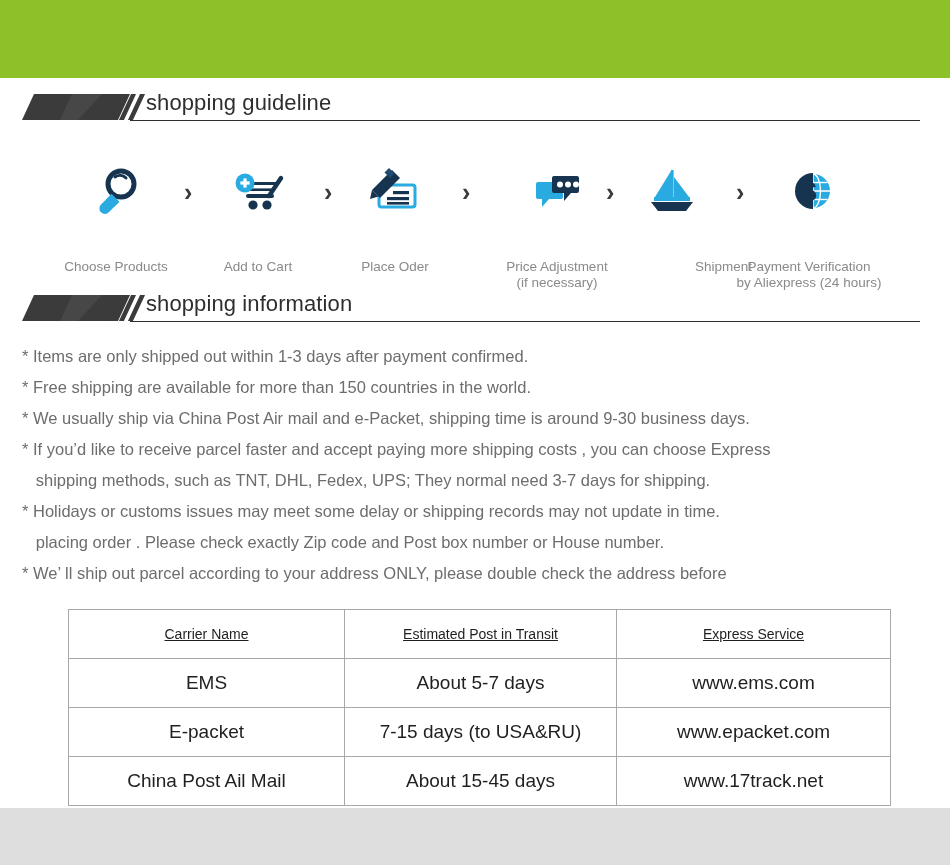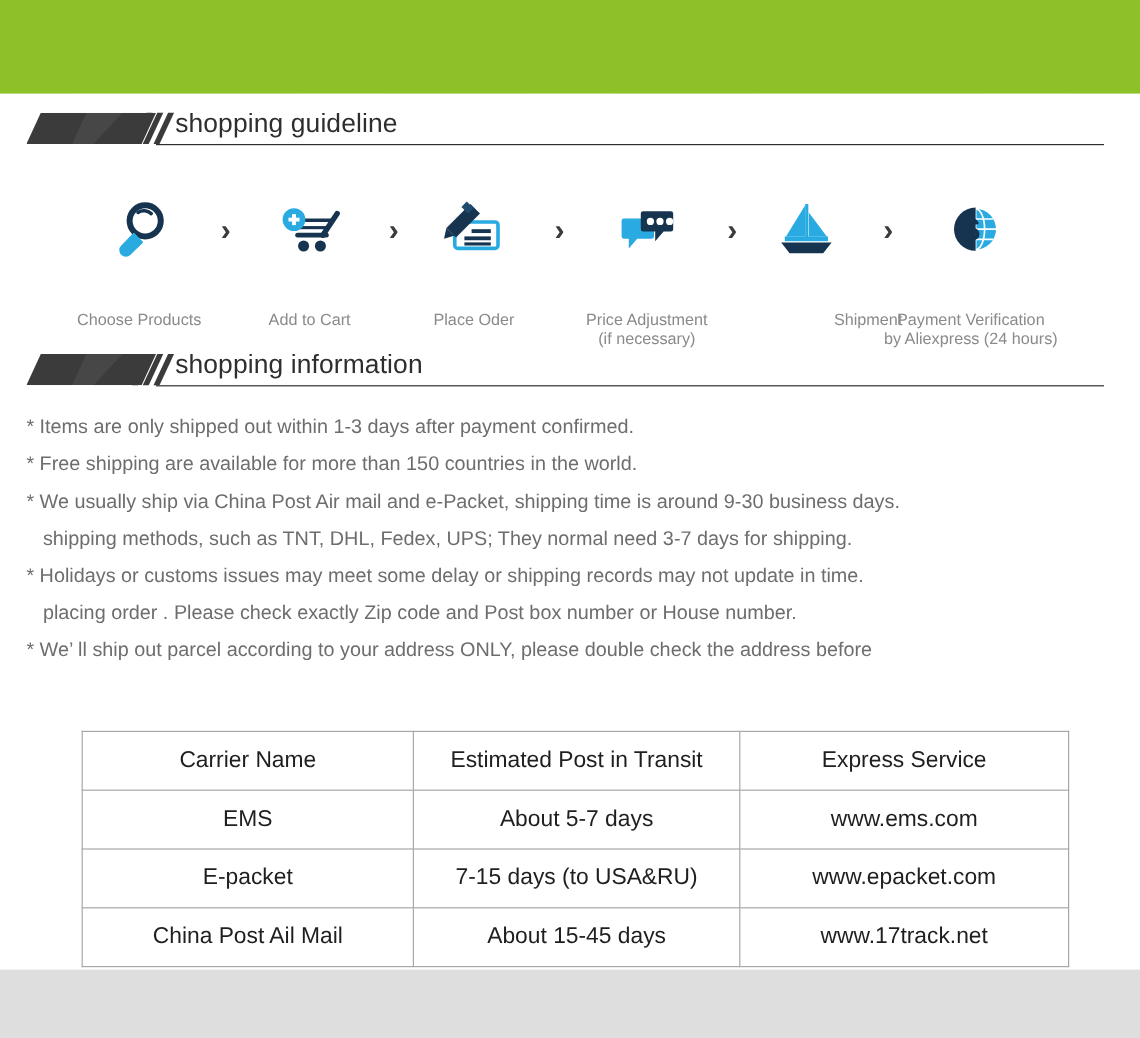--- a/index.html
+++ b/index.html
@@ -126,21 +126,21 @@
     text-align: center;
     font-weight: normal;
     color: #1f1f1f;
     font-size: 19px;
     height: 48px;
     padding: 0 4px;
   }
   #carrier-table col.c1 { width: 276px; }
   #carrier-table col.c2 { width: 272px; }
   #carrier-table col.c3 { width: 274px; }
-  #carrier-table tr.head td { font-size: 19px; }
+  #carrier-table tr.head td { font-size: 14px; text-decoration: underline; }
 </style>
 </head>
 <body>
 
 <div id="page">
 
   <div id="banner"></div>
   <div id="watermark"></div>
 
   <div class="section-head" style="top:92px;">
@@ -197,21 +197,21 @@
           <rect x="22" y="39" width="22" height="2.6" fill="#16344f"></rect>
           <path d="M33 9 L41 17 L21 37 L13 29 Z" fill="#16344f" transform="translate(-6,-2)"></path>
           <path d="M13 29 L11 38 L19.5 35.5 Z" fill="#16344f" transform="translate(-6,-2)"></path>
           <path d="M30 7 L35.5 12.5 L31 17 L25.5 11.5 Z" fill="#1f4b70" transform="translate(-6,-2)"></path>
         </svg>
       </div>
       <div class="step-label">Place Oder</div>
     </div>
     <div class="chev" style="left:462px;">›</div>
 
-    <div class="step" style="left:459px;">
+    <div class="step" style="left:477px;">
       <div class="step-box">
         <svg width="60" height="56" viewBox="0 0 60 56">
           <path d="M11 19 H34 a2 2 0 0 1 2 2 V34 a2 2 0 0 1 -2 2 H22 L15 44 V36 H11 a2 2 0 0 1 -2 -2 V21 a2 2 0 0 1 2 -2 Z" fill="#29abe2"></path>
           <path d="M27 13 H50 a2 2 0 0 1 2 2 V28 a2 2 0 0 1 -2 2 H44 L37 38 V30 H27 a2 2 0 0 1 -2 -2 V15 a2 2 0 0 1 2 -2 Z" fill="#16344f"></path>
           <circle cx="33" cy="21.5" r="3" fill="#ffffff"></circle>
           <circle cx="41" cy="21.5" r="3" fill="#ffffff"></circle>
           <circle cx="49" cy="21.5" r="3" fill="#ffffff"></circle>
         </svg>
       </div>
       <div class="step-label">Price Adjustment
@@ -262,20 +262,21 @@
         <i></i>
       </div>
     <div class="head-title">shopping information</div>
     <div class="head-rule"></div>
   </div>
 
   <div id="info-list">
     <div class="info-line">* Items are only shipped out within 1-3 days after payment confirmed.</div>
     <div class="info-line">* Free shipping are available for more than 150 countries in the world.</div>
     <div class="info-line">* We usually ship via China Post Air mail and e-Packet, shipping time is around 9-30 business days.</div>
+    <div class="info-line">* If you’d like to receive parcel faster and accept paying more shipping costs , you can choose Express</div>
     <div class="info-line">   shipping methods, such as TNT, DHL, Fedex, UPS; They normal need 3-7 days for shipping.</div>
     <div class="info-line">* Holidays or customs issues may meet some delay or shipping records may not update in time.</div>
     <div class="info-line">   placing order . Please check exactly Zip code and Post box number or House number.</div>
     <div class="info-line">* We’ ll ship out parcel according to your address ONLY, please double check the address before</div>
   </div>
 
   <table id="carrier-table">
     <colgroup>
         <col class="c1">
         <col class="c2">

